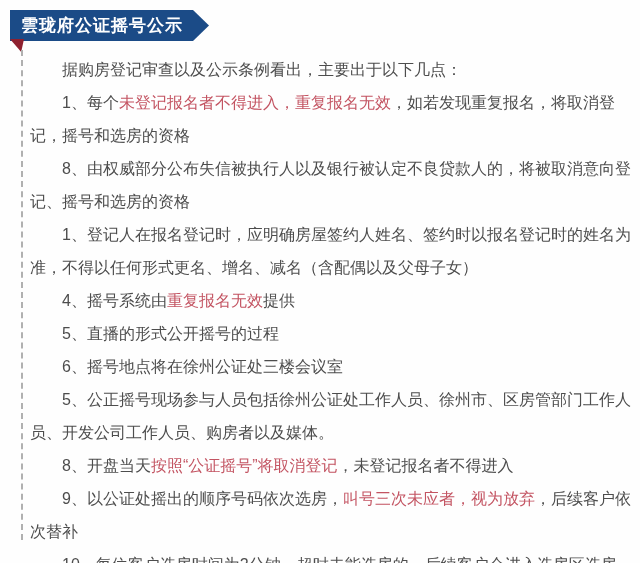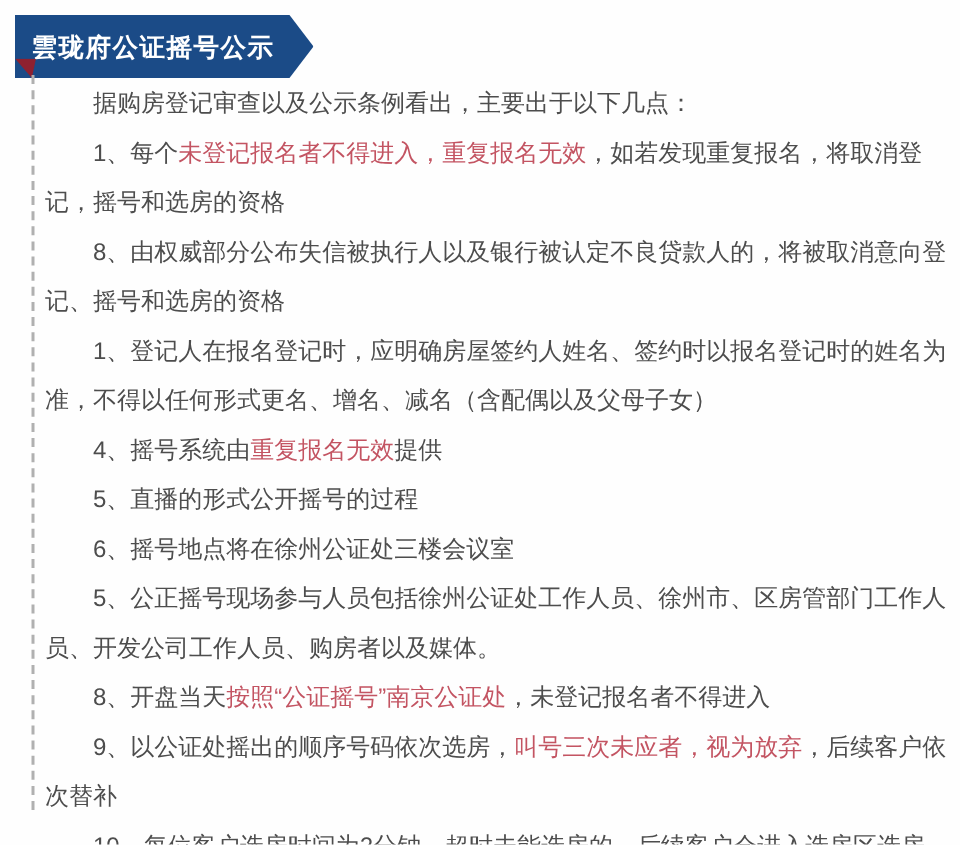--- a/index.html
+++ b/index.html
@@ -16,21 +16,21 @@
   body {
     background: var(--page-bg);
     font-family: "Liberation Sans", "DejaVu Sans", sans-serif;
     overflow: hidden;
     position: relative;
   }
   .banner {
     position: absolute;
     left: 10px;
     top: 10px;
-    height: 42px;
+    height: 31px;
     display: inline-flex;
     align-items: center;
     background: var(--banner-bg);
     color: var(--banner-text);
     font-size: 17px;
     font-weight: bold;
     letter-spacing: 1px;
     padding: 0 26px 0 11px;
     clip-path: polygon(0 0, calc(100% - 16px) 0, 100% 50%, calc(100% - 16px) 100%, 0 100%);
     white-space: nowrap;
@@ -79,17 +79,17 @@
 <div class="content">
   <p>据购房登记审查以及公示条例看出，主要出于以下几点：</p>
   <div>
       <p><span>1、每个</span><span class="hl">未登记报名者不得进入，重复报名无效</span><span>，如若发现重复报名，将取消登记，摇号和选房的资格</span></p>
       <p><span>8、由权威部分公布失信被执行人以及银行被认定不良贷款人的，将被取消意向登记、摇号和选房的资格</span></p>
       <p><span>1、登记人在报名登记时，应明确房屋签约人姓名、签约时以报名登记时的姓名为准，不得以任何形式更名、增名、减名（含配偶以及父母子女）</span></p>
       <p><span>4、摇号系统由</span><span class="hl">重复报名无效</span><span>提供</span></p>
       <p><span>5、直播的形式公开摇号的过程</span></p>
       <p><span>6、摇号地点将在徐州公证处三楼会议室</span></p>
       <p><span>5、公正摇号现场参与人员包括徐州公证处工作人员、徐州市、区房管部门工作人员、开发公司工作人员、购房者以及媒体。</span></p>
-      <p><span>8、开盘当天</span><span class="hl">按照“公证摇号”南京公证处</span><span>，未登记报名者不得进入</span></p>
+      <p><span>8、开盘当天</span><span class="hl">按照“公证摇号”将取消登记</span><span>，未登记报名者不得进入</span></p>
       <p><span>9、以公证处摇出的顺序号码依次选房，</span><span class="hl">叫号三次未应者，视为放弃</span><span>，后续客户依次替补</span></p>
       <p><span>10、每位客户选房时间为2分钟，超时未能选房的，后续客户会进入选房区选房</span></p>
     </div>
 </div>
 
 </body></html>

